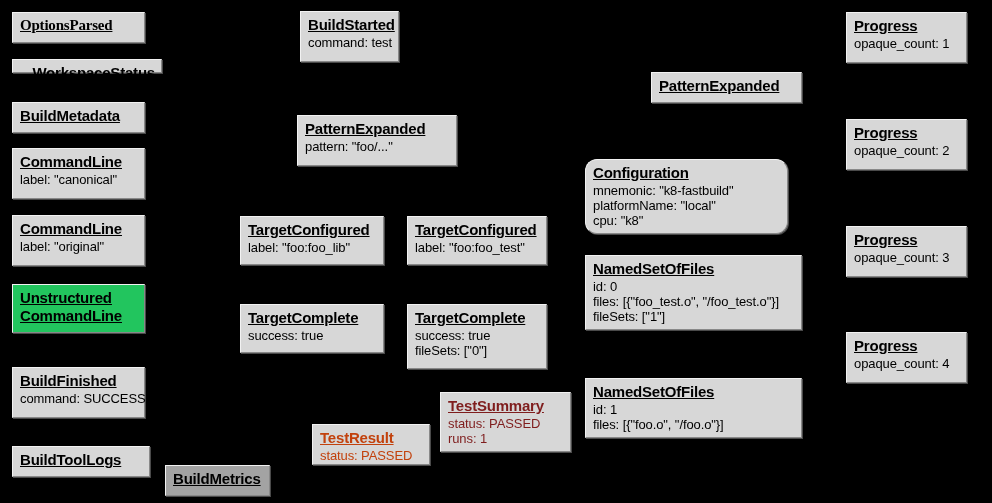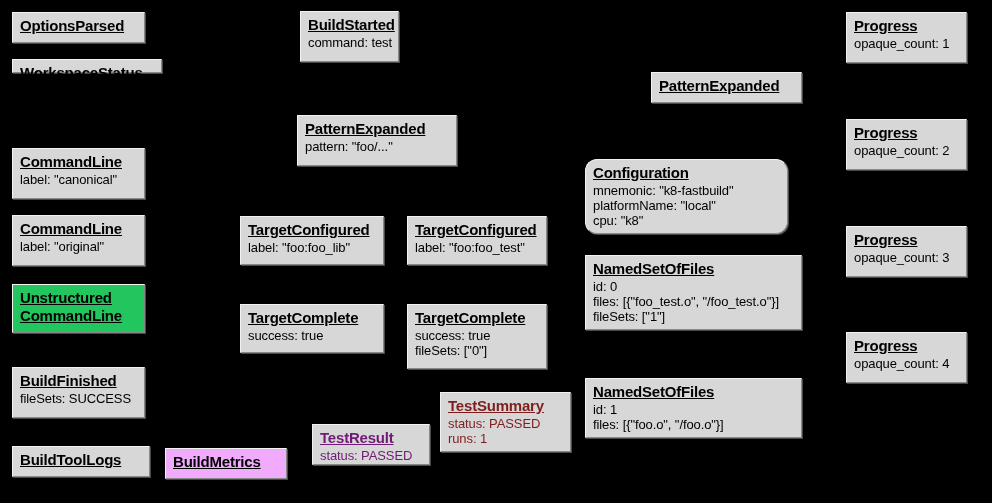--- a/index.html
+++ b/index.html
@@ -52,48 +52,51 @@
   }
   .node-field {
     display: block;
     white-space: nowrap;
   }
 </style>
 </head>
 <body>
 
 <div id="canvas" style="width: 992px; height: 503px; background: rgb(0, 0, 0);">
-    <div class="node" style="left: 12px; top: 12px; width: 133px; height: 31px; background: rgb(215, 215, 215); color: rgb(0, 0, 0);">
+    <div class="node" style="left: 12px; top: 12px; width: 133px; height: 31px; background: rgb(215, 215, 215); color: rgb(0, 0, 0); font-family: Liberation Serif, serif;">
       <span class="node-title">OptionsParsed</span>
     </div>
-    <div class="node" style="left: 12px; top: 59px; width: 150px; height: 14px; background: rgb(215, 215, 215); color: rgb(0, 0, 0);">
+    <div class="node" style="left: 12px; top: 59px; width: 150px; height: 14px; background: rgb(215, 215, 215); color: rgb(0, 0, 0); text-align: right;">
       <span class="node-title">WorkspaceStatus</span>
+    </div>
+    <div class="node" style="left: 12px; top: 102px; width: 133px; height: 31px; background: rgb(215, 215, 215); color: rgb(0, 0, 0);">
+      <span class="node-title">BuildMetadata</span>
     </div>
     <div class="node" style="left: 12px; top: 148px; width: 133px; height: 51px; background: rgb(215, 215, 215); color: rgb(0, 0, 0);"><span class="node-title">CommandLine</span><span class="node-fields"><span class="node-field">label: "canonical"</span></span></div>
     <div class="node" style="left: 12px; top: 215px; width: 133px; height: 51px; background: rgb(215, 215, 215); color: rgb(0, 0, 0);"><span class="node-title">CommandLine</span><span class="node-fields"><span class="node-field">label: "original"</span></span></div>
     <div class="node" style="left: 12px; top: 284px; width: 133px; height: 49px; background: #22c55e; color: rgb(0, 0, 0);">
       <span class="node-title wrap">
         <span class="tline">Unstructured</span>
         <span class="tline">CommandLine</span>
       </span>
     </div>
-    <div class="node" style="left: 12px; top: 351px; width: 133px; height: 51px; background: rgb(215, 215, 215); color: rgb(0, 0, 0); margin-top: 16px;"><span class="node-title">BuildFinished</span><span class="node-fields"><span class="node-field">fileSets: SUCCESS</span></span></div>
+    <div class="node" style="left: 12px; top: 351px; width: 133px; height: 51px; background: rgb(215, 215, 215); color: rgb(0, 0, 0); margin-top: 16px;"><span class="node-title">BuildFinished</span><span class="node-fields"><span class="node-field">command: SUCCESS</span></span></div>
     <div class="node" style="left: 12px; top: 446px; width: 138px; height: 31px; background: rgb(215, 215, 215); color: rgb(0, 0, 0);">
       <span class="node-title">BuildToolLogs</span>
     </div>
-    <div class="node" style="left: 165px; top: 448px; width: 122px; height: 31px; background: #f0abfc; color: rgb(0, 0, 0);">
+    <div class="node" style="left: 165px; top: 465px; width: 105px; height: 31px; background: #a3a3a3; color: rgb(0, 0, 0);">
       <span class="node-title">BuildMetrics</span>
     </div>
     <div class="node" style="left: 300px; top: 11px; width: 99px; height: 51px; background: rgb(215, 215, 215); color: rgb(0, 0, 0);"><span class="node-title">BuildStarted</span><span class="node-fields"><span class="node-field">command: test</span></span></div>
     <div class="node" style="left: 297px; top: 115px; width: 160px; height: 51px; background: rgb(215, 215, 215); color: rgb(0, 0, 0);"><span class="node-title">PatternExpanded</span><span class="node-fields"><span class="node-field">pattern: "foo/..."</span></span></div>
     <div class="node" style="left: 240px; top: 216px; width: 144px; height: 49px; background: rgb(215, 215, 215); color: rgb(0, 0, 0);"><span class="node-title">TargetConfigured</span><span class="node-fields"><span class="node-field">label: "foo:foo_lib"</span></span></div>
     <div class="node" style="left: 407px; top: 216px; width: 140px; height: 49px; background: rgb(215, 215, 215); color: rgb(0, 0, 0);"><span class="node-title">TargetConfigured</span><span class="node-fields"><span class="node-field">label: "foo:foo_test"</span></span></div>
     <div class="node" style="left: 240px; top: 304px; width: 144px; height: 49px; background: rgb(215, 215, 215); color: rgb(0, 0, 0);"><span class="node-title">TargetComplete</span><span class="node-fields"><span class="node-field">success: true</span></span></div>
     <div class="node" style="left: 407px; top: 304px; width: 140px; height: 65px; background: rgb(215, 215, 215); color: rgb(0, 0, 0);"><span class="node-title">TargetComplete</span><span class="node-fields"><span class="node-field">success: true</span><span class="node-field">fileSets: ["0"]</span></span></div>
-    <div class="node" style="left: 312px; top: 424px; width: 118px; height: 41px; background: rgb(215, 215, 215); color: #701a75;"><span class="node-title">TestResult</span><span class="node-fields"><span class="node-field">status: PASSED</span></span></div>
+    <div class="node" style="left: 312px; top: 424px; width: 118px; height: 41px; background: rgb(215, 215, 215); color: #c2410c;"><span class="node-title">TestResult</span><span class="node-fields"><span class="node-field">status: PASSED</span></span></div>
     <div class="node" style="left: 440px; top: 392px; width: 131px; height: 60px; background: rgb(215, 215, 215); color: #7f1d1d;"><span class="node-title">TestSummary</span><span class="node-fields"><span class="node-field">status: PASSED</span><span class="node-field">runs: 1</span></span></div>
     <div class="node" style="left: 651px; top: 72px; width: 151px; height: 31px; background: rgb(215, 215, 215); color: rgb(0, 0, 0);">
       <span class="node-title">PatternExpanded</span>
     </div>
     <div class="node" style="left: 585px; top: 159px; width: 203px; height: 75px; background: rgb(215, 215, 215); color: rgb(0, 0, 0); border-radius: 12px;"><span class="node-title">Configuration</span><span class="node-fields"><span class="node-field">mnemonic: "k8-fastbuild"</span><span class="node-field">platformName: "local"</span><span class="node-field">cpu: "k8"</span></span></div>
     <div class="node" style="left: 585px; top: 255px; width: 217px; height: 75px; background: rgb(215, 215, 215); color: rgb(0, 0, 0);"><span class="node-title">NamedSetOfFiles</span><span class="node-fields"><span class="node-field">id: 0</span><span class="node-field">files: [{"foo_test.o", "/foo_test.o"}]</span><span class="node-field">fileSets: ["1"]</span></span></div>
     <div class="node" style="left: 585px; top: 378px; width: 217px; height: 60px; background: rgb(215, 215, 215); color: rgb(0, 0, 0);"><span class="node-title">NamedSetOfFiles</span><span class="node-fields"><span class="node-field">id: 1</span><span class="node-field">files: [{"foo.o", "/foo.o"}]</span></span></div>
     <div class="node" style="left: 846px; top: 12px; width: 121px; height: 51px; background: rgb(215, 215, 215); color: rgb(0, 0, 0);"><span class="node-title">Progress</span><span class="node-fields"><span class="node-field">opaque_count: 1</span></span></div>
     <div class="node" style="left: 846px; top: 119px; width: 121px; height: 51px; background: rgb(215, 215, 215); color: rgb(0, 0, 0);"><span class="node-title">Progress</span><span class="node-fields"><span class="node-field">opaque_count: 2</span></span></div>
     <div class="node" style="left: 846px; top: 226px; width: 121px; height: 51px; background: rgb(215, 215, 215); color: rgb(0, 0, 0);"><span class="node-title">Progress</span><span class="node-fields"><span class="node-field">opaque_count: 3</span></span></div>

